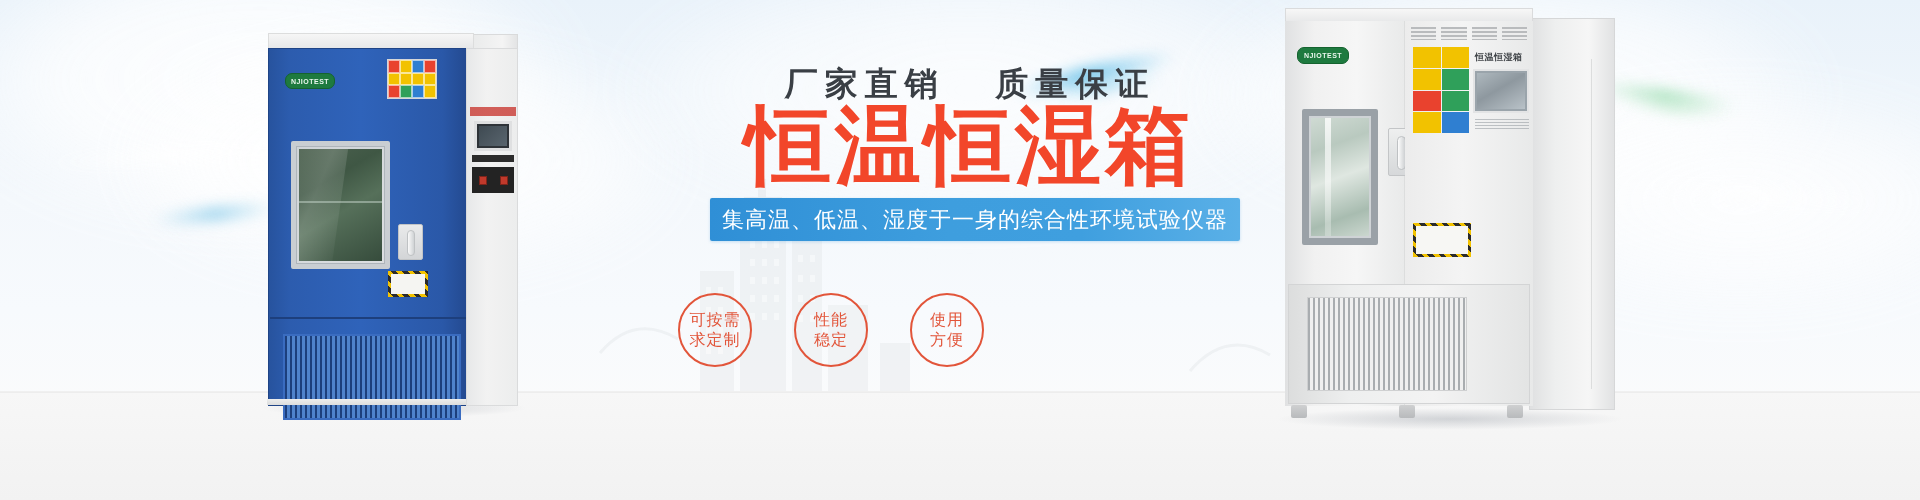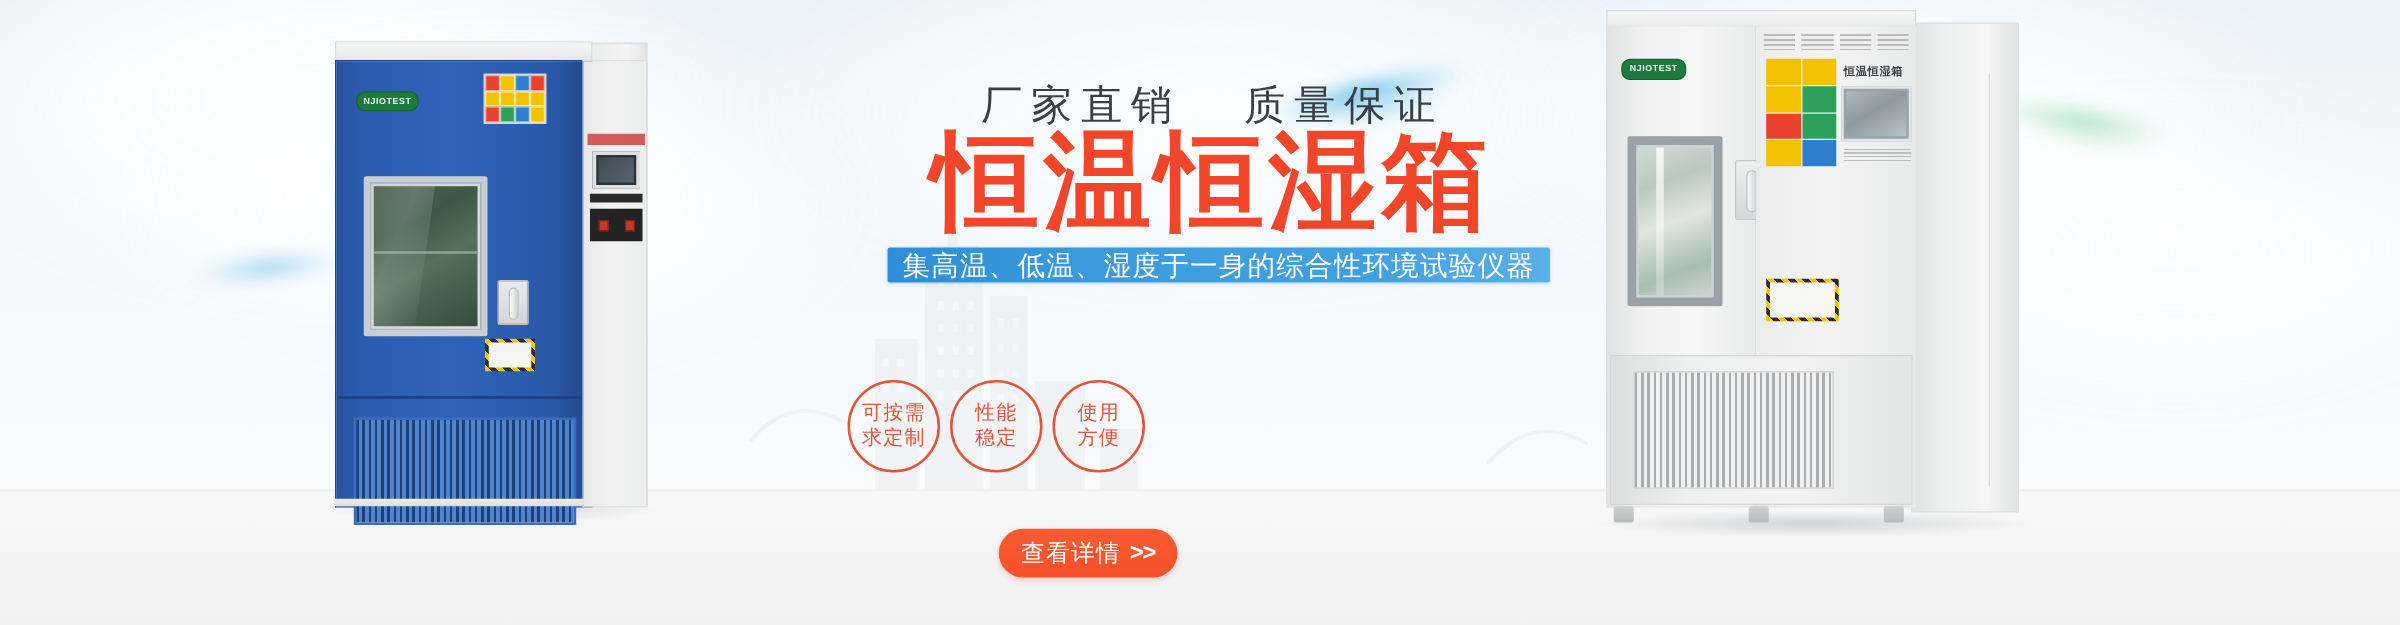--- a/index.html
+++ b/index.html
@@ -58,45 +58,45 @@
     background:linear-gradient(180deg,#f7f7f7 0%,#f4f4f4 60%,#f2f2f2 100%);
     border-top:1px solid #f0f0f0;
   }
   .ground-line{position:absolute;left:0;bottom:107px;width:1920px;height:1px;background:#ededed;}
 
   
   .copy{position:absolute;left:600px;top:0;width:740px;height:500px;}
 
   .kicker{
     position:absolute;left:0;top:62px;width:740px;text-align:center;
-    font-size:33px;letter-spacing:7px;color:#3a3f45;font-weight:400;
+    font-size:33px;letter-spacing:7px;color:#3a3f45;font-weight:700;
     white-space:nowrap;
   }
   .kicker .gap{display:inline-block;width:18px;}
 
   .headline{
     position:absolute;left:0;top:97px;width:740px;text-align:center;
     font-size:86px;line-height:96px;font-weight:bold;color:#f2462a;
     letter-spacing:4px;white-space:nowrap;
     text-shadow:0 2px 0 rgba(255,255,255,.35);
   }
 
   .subbar{
-    position:absolute;left:110px;top:198px;width:530px;height:28px;
+    position:absolute;left:110px;top:198px;width:530px;height:43px;
     background:linear-gradient(90deg,#2f8fd6 0%,#3e9ede 45%,#3f9fdf 70%,#5ab0e7 100%);
-    border-radius:2px;display:flex;justify-content:center;
+    border-radius:2px;display:flex;align-items:center;justify-content:center;
     box-shadow:0 1px 3px rgba(47,143,214,.25);
   }
   .subbar-text{
     color:#ffffff;font-size:22px;letter-spacing:1px;white-space:nowrap;font-weight:400;
   }
 
   .badges{
     position:absolute;left:78px;top:282px;width:600px;height:96px;
-    display:flex;align-items:flex-end;gap:8px;
+    display:flex;align-items:center;gap:42px;
   }
   .badge{
     width:70px;height:70px;border-radius:50%;
     border:2px solid #e2553a;
     display:flex;flex-direction:column;align-items:center;justify-content:center;
     color:#e2553a;font-size:16px;line-height:20px;letter-spacing:1px;
     background:rgba(255,255,255,.12);
   }
   .badge span{display:block;white-space:nowrap;}
 
@@ -571,19 +571,15 @@
       <div class="badge">
         <span>性能</span>
         <span>稳定</span>
       </div>
       <div class="badge">
         <span>使用</span>
         <span>方便</span>
       </div>
     </div>
 
-    <div class="cta">
-      <span>查看详情</span>
-      <span class="cta-arrow">&gt;&gt;</span>
-    </div>
 
   </div>
 </div>
 
 </body></html>

